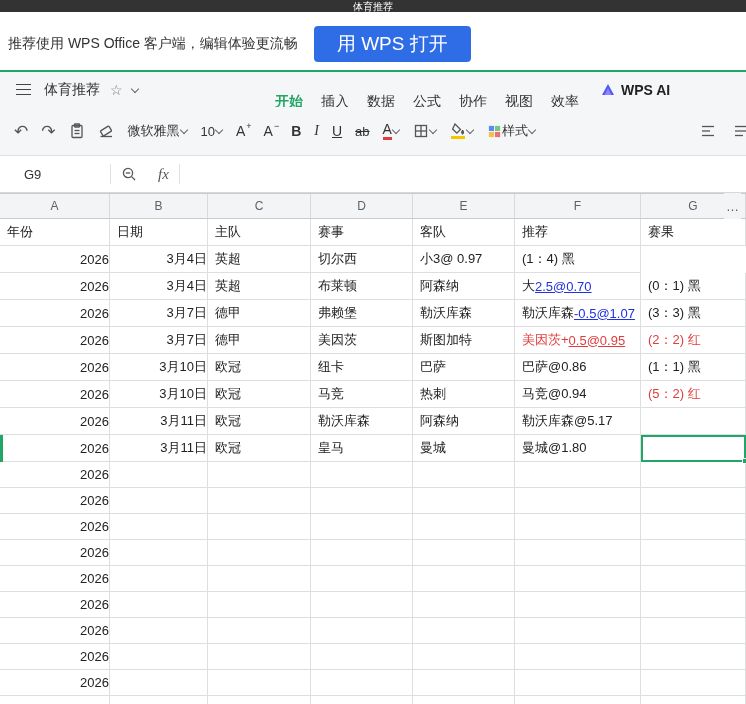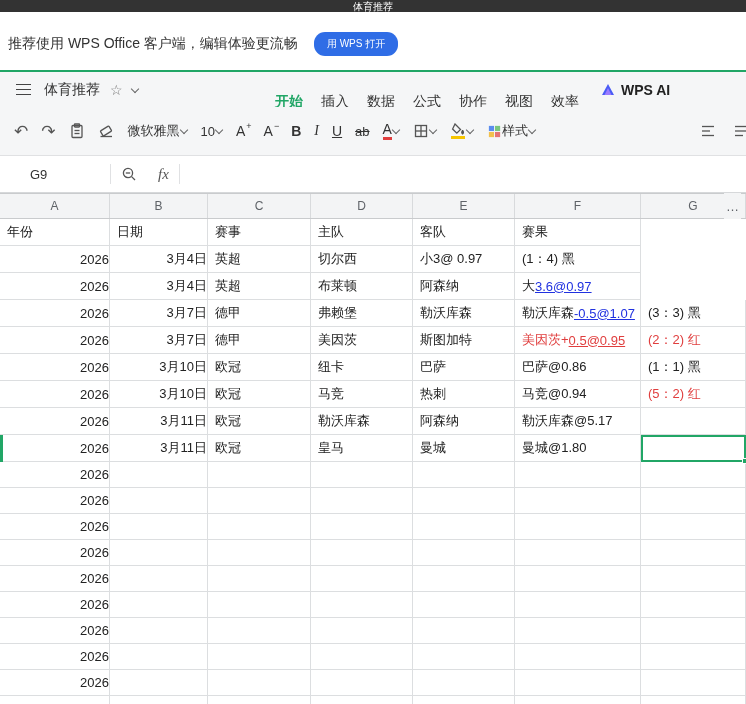--- a/index.html
+++ b/index.html
@@ -8,22 +8,22 @@
   #app{position:relative;width:746px;height:704px;overflow:hidden;background:#fff}
 
   
   .topbar{position:absolute;left:0;top:0;width:100%;height:12px;background:#333;
     color:#fff;font-size:10px;line-height:13px;text-align:center;overflow:hidden}
 
   
   .banner{position:absolute;left:0;top:12px;width:100%;height:58px;background:#fff;
     display:flex;align-items:center;padding-left:8px;padding-top:6px;gap:16px}
   .banner-text{font-size:14px;color:#333}
-  .banner-btn{background:var(--blue);color:#fff;font-size:10px;padding:5px 13px;
-    border:none;border-radius:11px;cursor:pointer}
+  .banner-btn{background:var(--blue);color:#fff;font-size:19px;padding:5px 23px;
+    border:none;border-radius:4px;cursor:pointer}
 
   
   .menubar{position:absolute;left:0;top:70px;width:100%;height:37px;background:#f5f6f7;
     border-top:2px solid var(--green);display:flex;align-items:center;padding-left:16px}
   .burger{width:15px;height:11px;border-top:1.6px solid #444;border-bottom:1.6px solid #444;position:relative;margin-right:13px}
   .burger::after{content:"";position:absolute;left:0;top:3.6px;width:100%;border-top:1.6px solid #444}
   .doc-title{font-size:14px;color:#333;margin-right:10px}
   .star{font-size:14px;color:#777;margin-right:8px}
   .chev{width:8px;height:8px;display:inline-block;position:relative}
   .chev::after{content:"";position:absolute;left:1px;top:0;width:5px;height:5px;
@@ -51,21 +51,21 @@
   .strike{text-decoration:line-through;font-size:13px}
   .acolor{border-bottom:3px solid var(--red);line-height:1.1;font-size:14px;color:#333}
   .fillwrap{display:flex;flex-direction:column;align-items:center}
   .ybar{width:14px;height:3px;background:#f6c500;margin-top:1px}
   .align-abs1{position:absolute;left:700px}
   .align-abs2{position:absolute;left:733px}
 
   
   .formulabar{position:absolute;left:0;top:156px;width:100%;height:37px;background:#fff;
     border-bottom:1px solid #d6d8da;display:flex;align-items:center}
-  .cellref{font-size:13px;color:#333;padding-left:30px;width:110px}
+  .cellref{font-size:13px;color:#333;padding-left:24px;width:110px}
   .vdiv{width:1px;height:20px;background:#e0e1e3}
   .fbicon{margin:0 10px;display:flex;align-items:center;cursor:pointer}
   .fbicon svg{stroke:#555;fill:none;stroke-width:1.3}
   .fx{font-family:"Liberation Serif",serif;font-style:italic;font-size:15px;color:#555;margin:8px 10px;cursor:pointer}
 
   
   .sheet{position:absolute;left:0;top:193px;width:746px}
   .colhead{position:relative;display:grid;grid-template-columns:110px 98px 103px 102px 102px 126px 105px;
     height:26px;background:#f3f4f5;border-top:1px solid #c9cbcd;border-bottom:1px solid #c9cbcd}
   .colhead>div{border-right:1px solid #d8dadc;display:flex;align-items:center;justify-content:center;
@@ -230,45 +230,47 @@
         <div>D</div>
         <div>E</div>
         <div>F</div>
         <div>G</div>
       </div>
     <div class="more">…</div>
     <div>
         <div class="grid-row main">
           <div class="cell">年份</div>
           <div class="cell">日期</div>
+          <div class="cell">主队</div>
           <div class="cell">赛事</div>
-          <div class="cell">主队</div>
           <div class="cell">客队</div>
+          <div class="cell">推荐</div>
           <div class="cell">赛果</div>
         </div>
         <div class="grid-row main">
           <div class="cell num">2026</div>
           <div class="cell num">3月4日</div>
           <div class="cell">英超</div>
           <div class="cell">切尔西</div>
           <div class="cell">
             <span>小3@ 0.97</span>
           </div>
           <div class="cell">(1：4) 黑</div>
         </div>
         <div class="grid-row main">
           <div class="cell num">2026</div>
           <div class="cell num">3月4日</div>
           <div class="cell">英超</div>
           <div class="cell">布莱顿</div>
           <div class="cell">阿森纳</div>
           <div class="cell">
             <span>大</span>
-            <span class="link">3.6@0.97</span>
-          </div>
+            <span class="link">2.5@0.70</span>
+          </div>
+          <div class="cell">(0：1) 黑</div>
         </div>
         <div class="grid-row main">
           <div class="cell num">2026</div>
           <div class="cell num">3月7日</div>
           <div class="cell">德甲</div>
           <div class="cell">弗赖堡</div>
           <div class="cell">勒沃库森</div>
           <div class="cell">
             <span>勒沃库森</span>
             <span class="link">-0.5@1.07</span>

